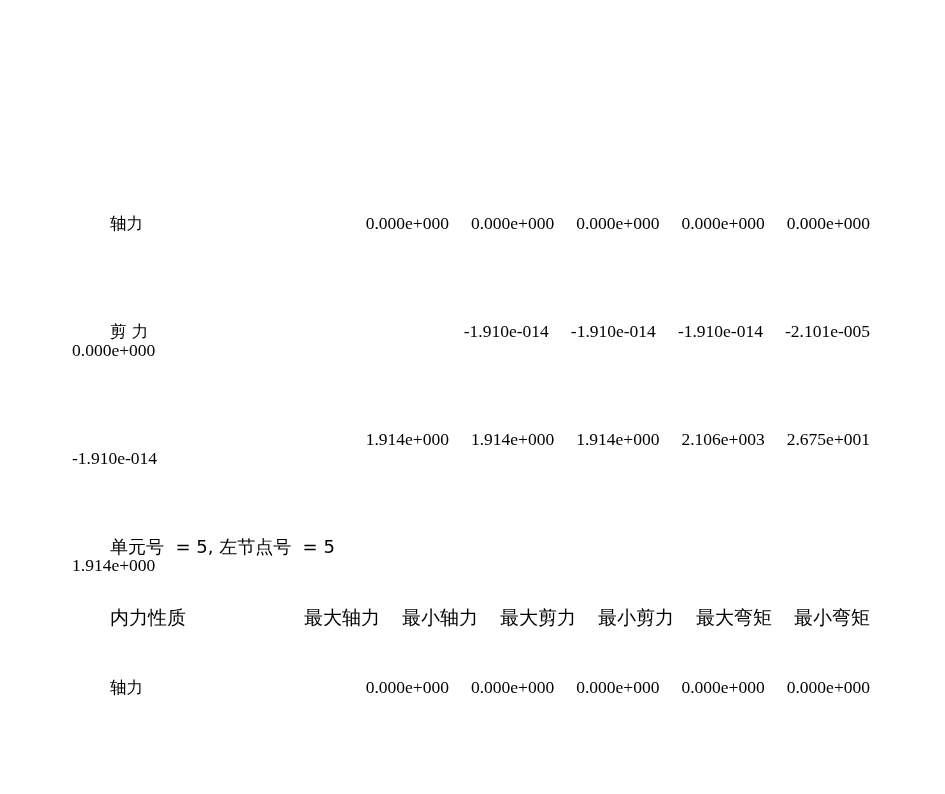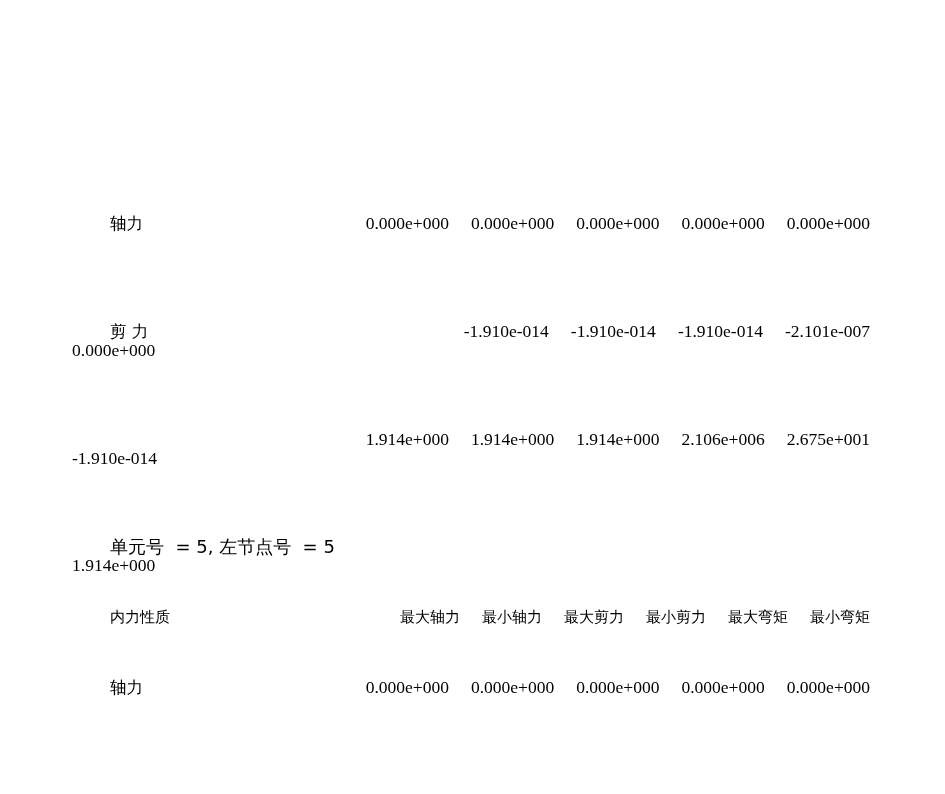--- a/index.html
+++ b/index.html
@@ -75,21 +75,21 @@
     font-family: "DejaVu Sans", "Liberation Sans", sans-serif;
     font-size: 18px;
     white-space: pre;
   }
 
   .header-line {
     display: flex;
     width: 798px;
     align-items: baseline;
     font-family: "DejaVu Sans", "Liberation Sans", sans-serif;
-    font-size: 15px;
+    font-size: 19px;
   }
 
   .header-line .hcol-first {
     margin-left: 38px;
     width: 150px;
     flex: 0 0 150px;
   }
 
   .header-line .hcols {
     flex: 1 1 auto;
@@ -129,33 +129,33 @@
     <div class="wrap-line">0.000e+000</div>
   </div>
 
   <div class="text-line" id="line-shear-1">
     <div class="row-line">
       <span class="row-label">剪 力</span>
       <span class="row-values">
         <span class="val">-1.910e-014</span>
         <span class="val">-1.910e-014</span>
         <span class="val">-1.910e-014</span>
-        <span class="val">-2.101e-007</span>
+        <span class="val">-2.101e-005</span>
       </span>
     </div>
     <div class="wrap-line">-1.910e-014</div>
   </div>
 
   <div class="text-line" id="line-moment-1">
     <div class="row-line">
       <span class="row-values">
         <span class="val">1.914e+000</span>
         <span class="val">1.914e+000</span>
         <span class="val">1.914e+000</span>
-        <span class="val">2.106e+006</span>
+        <span class="val">2.106e+003</span>
         <span class="val">2.675e+001</span>
       </span>
     </div>
     <div class="wrap-line">1.914e+000</div>
   </div>
 
   <div class="text-line" id="line-element">
     <div class="meta-line">单元号  = 5, 左节点号  = 5</div>
   </div>
 

